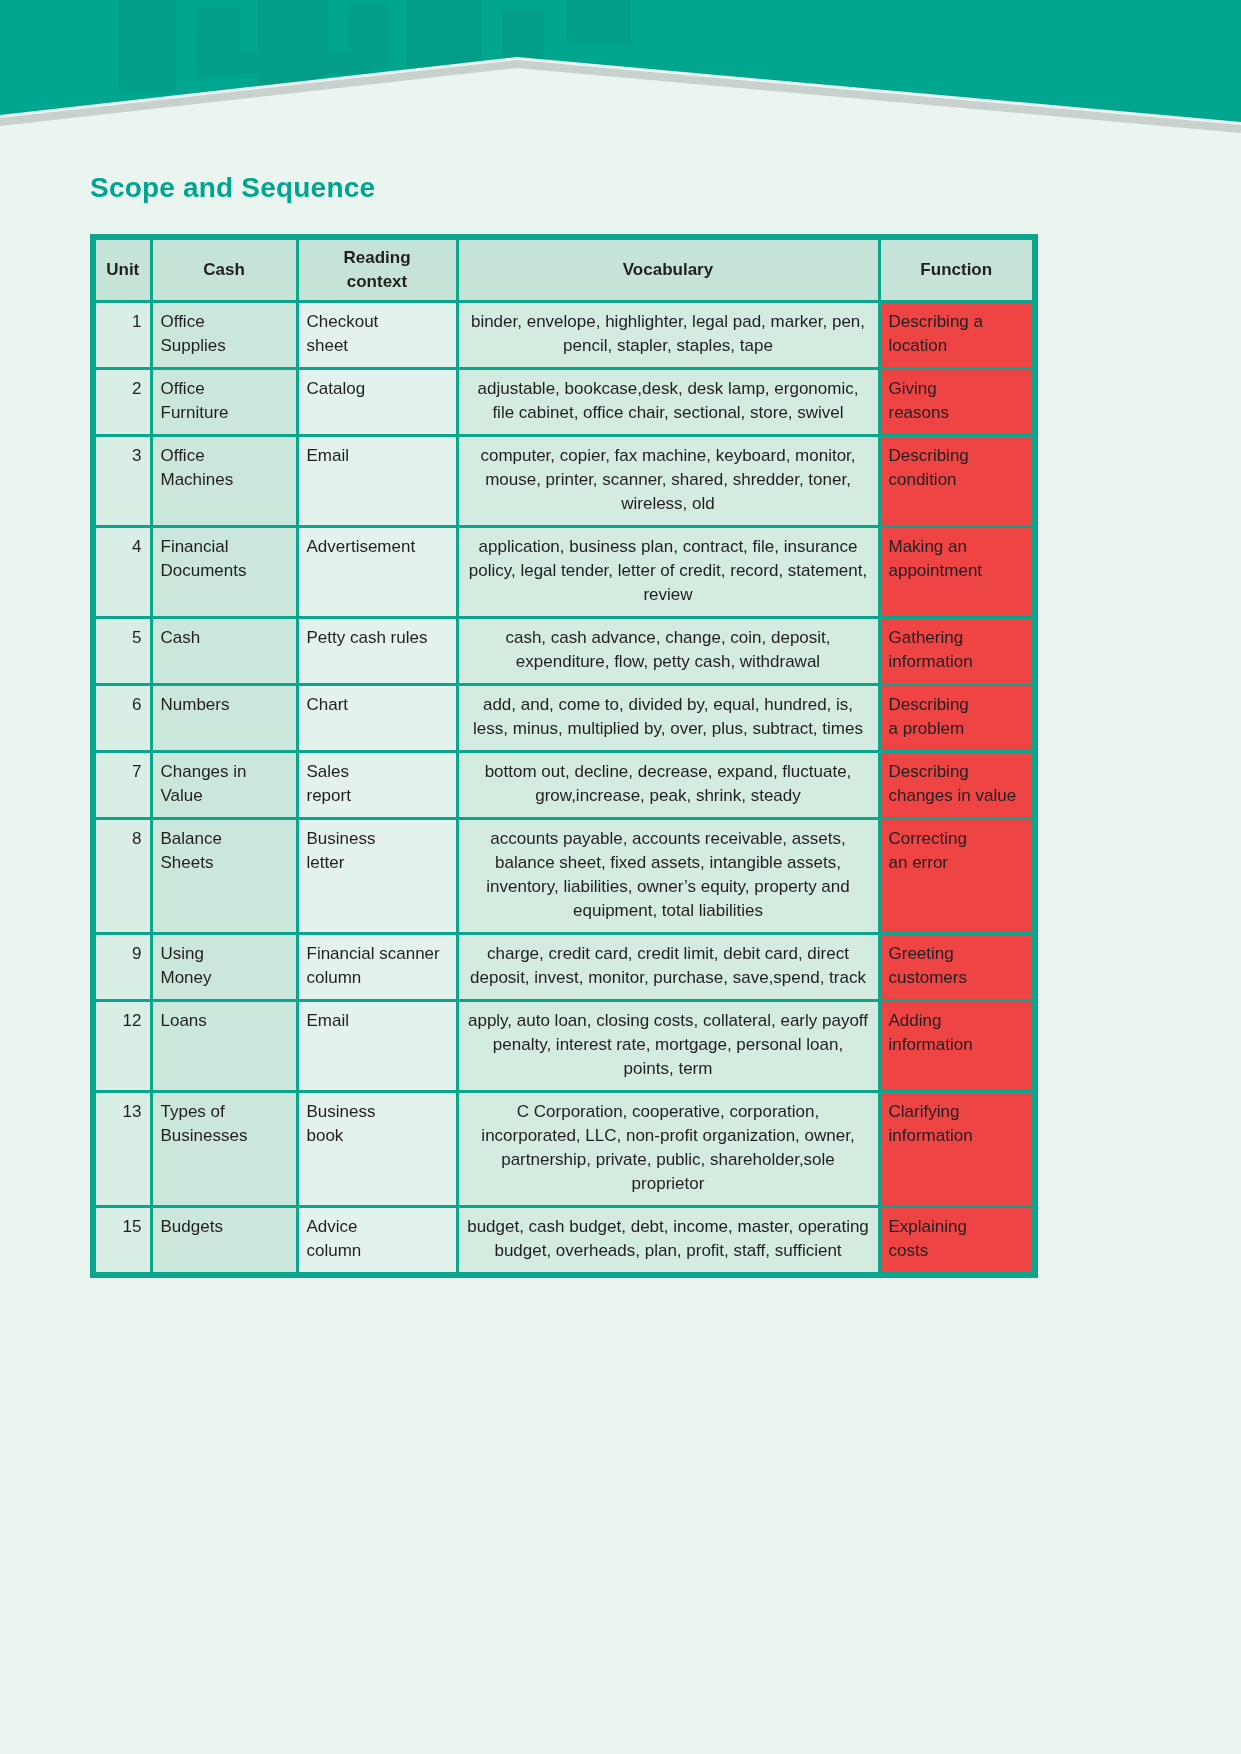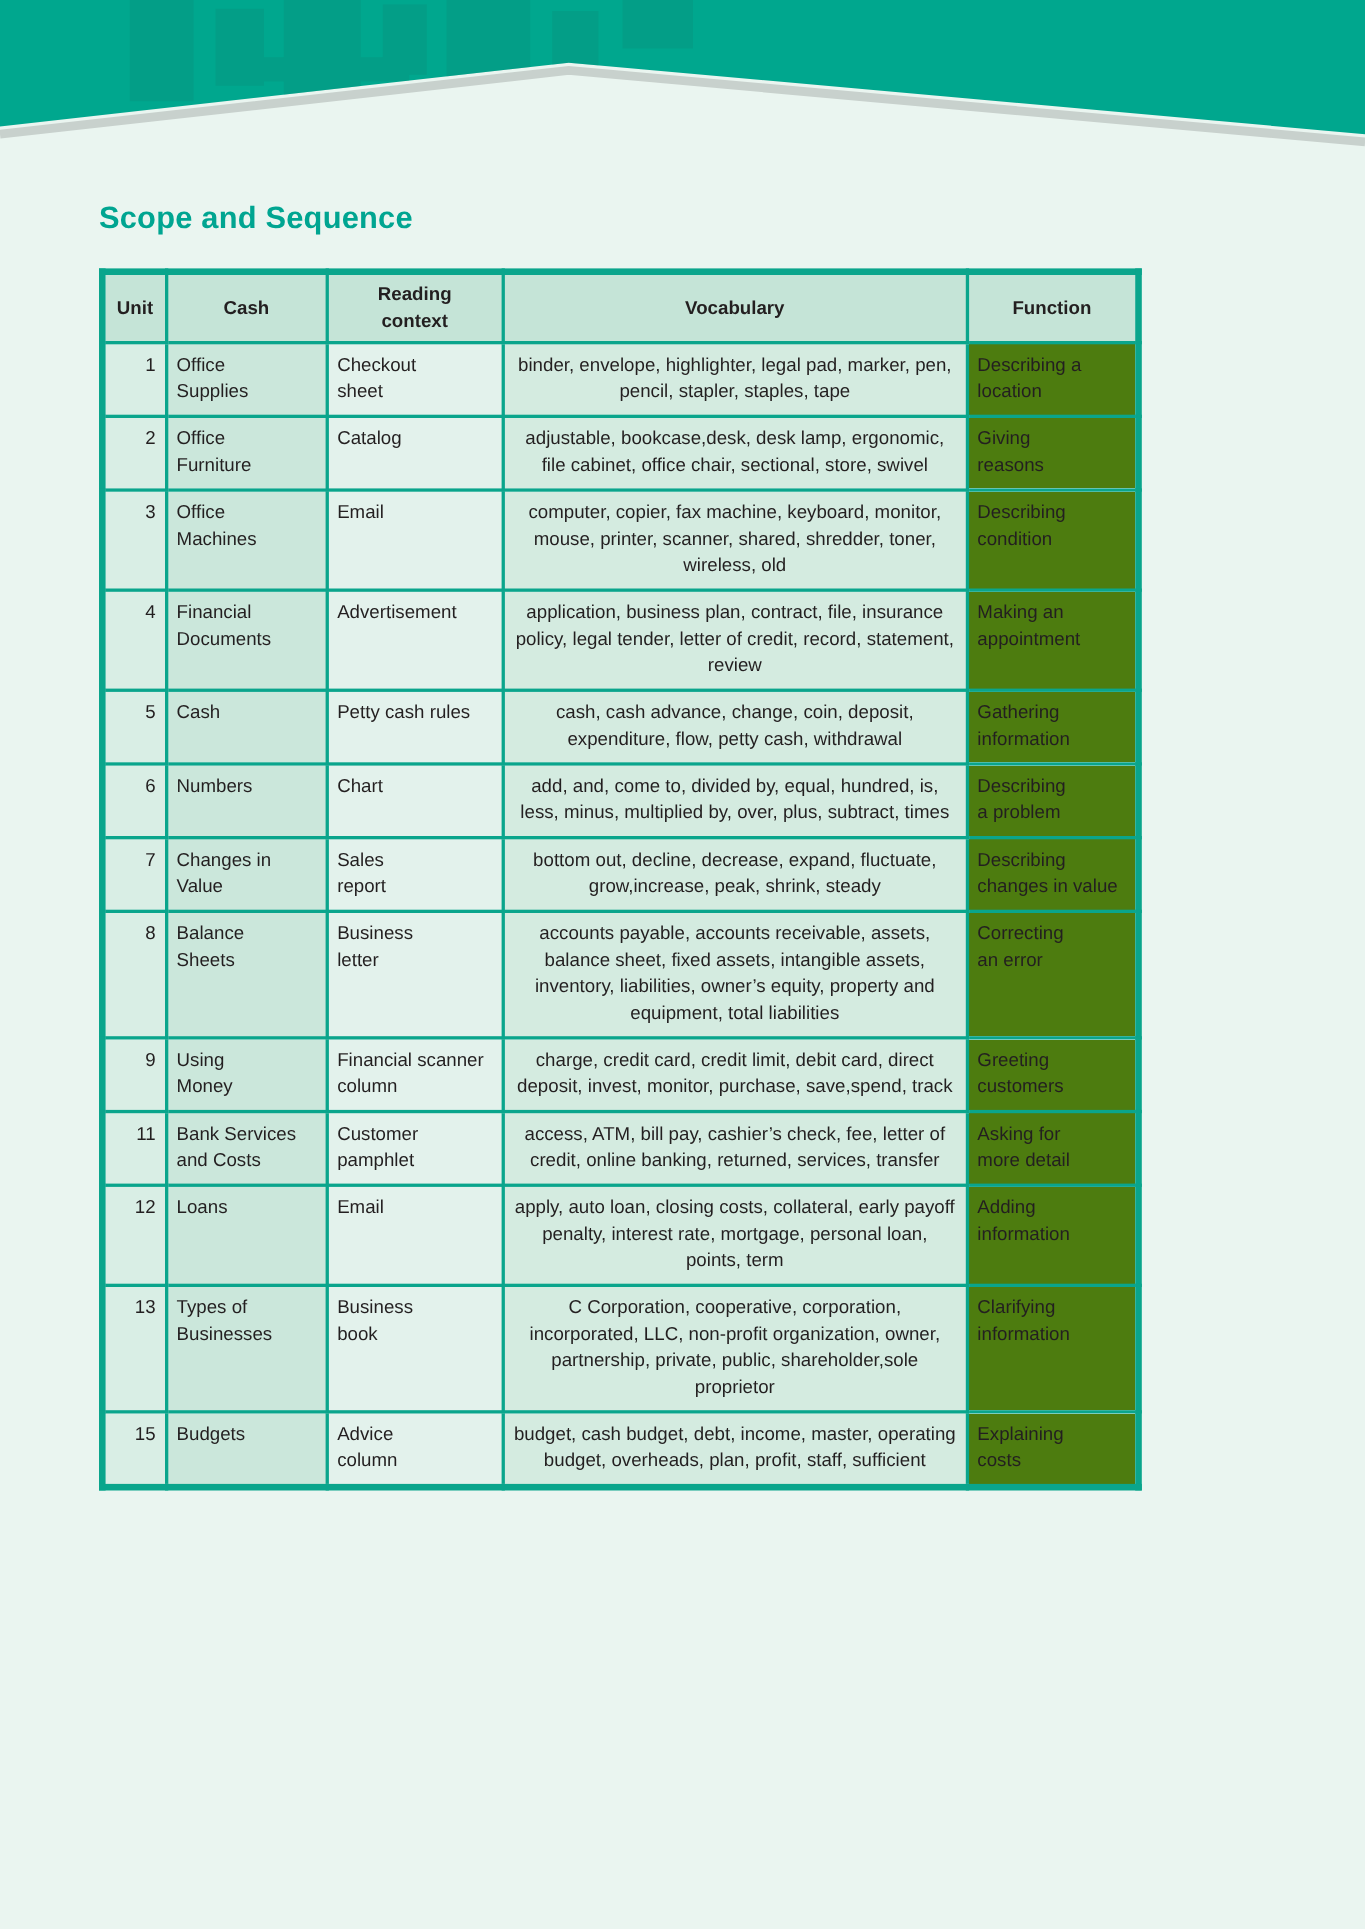--- a/index.html
+++ b/index.html
@@ -12,21 +12,21 @@
   body{
     width:1241px;height:1754px;
     background:#eaf5f0;
     font-family:"Liberation Sans", sans-serif;
     color:var(--text);
     overflow:hidden;
   }
   .page{position:relative;width:1241px;height:1754px;}
   .banner{position:absolute;top:0;left:0;width:1241px;height:140px;}
   .banner svg{display:block;}
-  .content{position:absolute;top:130px;left:0;width:1112px;padding:0;}
+  .content{position:absolute;top:120px;left:0;width:1112px;padding:0;}
   h1.page-title{
     margin:52px 0 30px 90px;
     font-size:28px;
     font-weight:bold;
     color:var(--title);
     letter-spacing:0.2px;
   }
   table.scope{
     margin-left:90px;
     width:942px;
@@ -47,21 +47,21 @@
     font-weight:bold;
     text-align:center;
     vertical-align:middle;
     padding:6px 4px;
   }
   th.th-reading span{display:inline-block;max-width:86px;}
   td.col-unit{background:#d9eee5;text-align:right;padding-right:5px;}
   td.col-topic{background:#cbe7db;white-space:pre-line;}
   td.col-reading{background:#e3f2ec;white-space:pre-line;}
   td.col-vocab{background:#d4ebe0;text-align:center;}
-  td.col-function{background:#4d7c0f;white-space:pre-line;}
+  td.col-function{background:#ef4444;white-space:pre-line;}
 </style>
 </head>
 <body>
 
 <div class="page">
 
   <div class="banner">
     <svg width="1241" height="140" viewBox="0 0 1241 140">
       <polyline points="0,122 517,64 1241,129" fill="none" stroke="#c8d1cd" stroke-width="8"></polyline>
       <polygon id="bannerPoly" points="0,0 1241,0 1241,122 517,57 0,115" fill="var(--teal)"></polygon>
@@ -179,30 +179,20 @@
             <td class="col-unit">9</td>
             <td class="col-topic">Using
 Money</td>
             <td class="col-reading">Financial scanner
 column</td>
             <td class="col-vocab">charge, credit card, credit limit, debit card, direct deposit, invest, monitor, purchase, save,spend, track</td>
             <td class="col-function">Greeting
 customers</td>
           </tr>
           <tr>
-            <td class="col-unit">11</td>
-            <td class="col-topic">Bank Services
-and Costs</td>
-            <td class="col-reading">Customer
-pamphlet</td>
-            <td class="col-vocab">access, ATM, bill pay, cashier’s check, fee, letter of credit, online banking, returned, services, transfer</td>
-            <td class="col-function">Asking for
-more detail</td>
-          </tr>
-          <tr>
             <td class="col-unit">12</td>
             <td class="col-topic">Loans</td>
             <td class="col-reading">Email</td>
             <td class="col-vocab">apply, auto loan, closing costs, collateral, early payoff penalty, interest rate, mortgage, personal loan, points, term</td>
             <td class="col-function">Adding
 information</td>
           </tr>
           <tr>
             <td class="col-unit">13</td>
             <td class="col-topic">Types of

